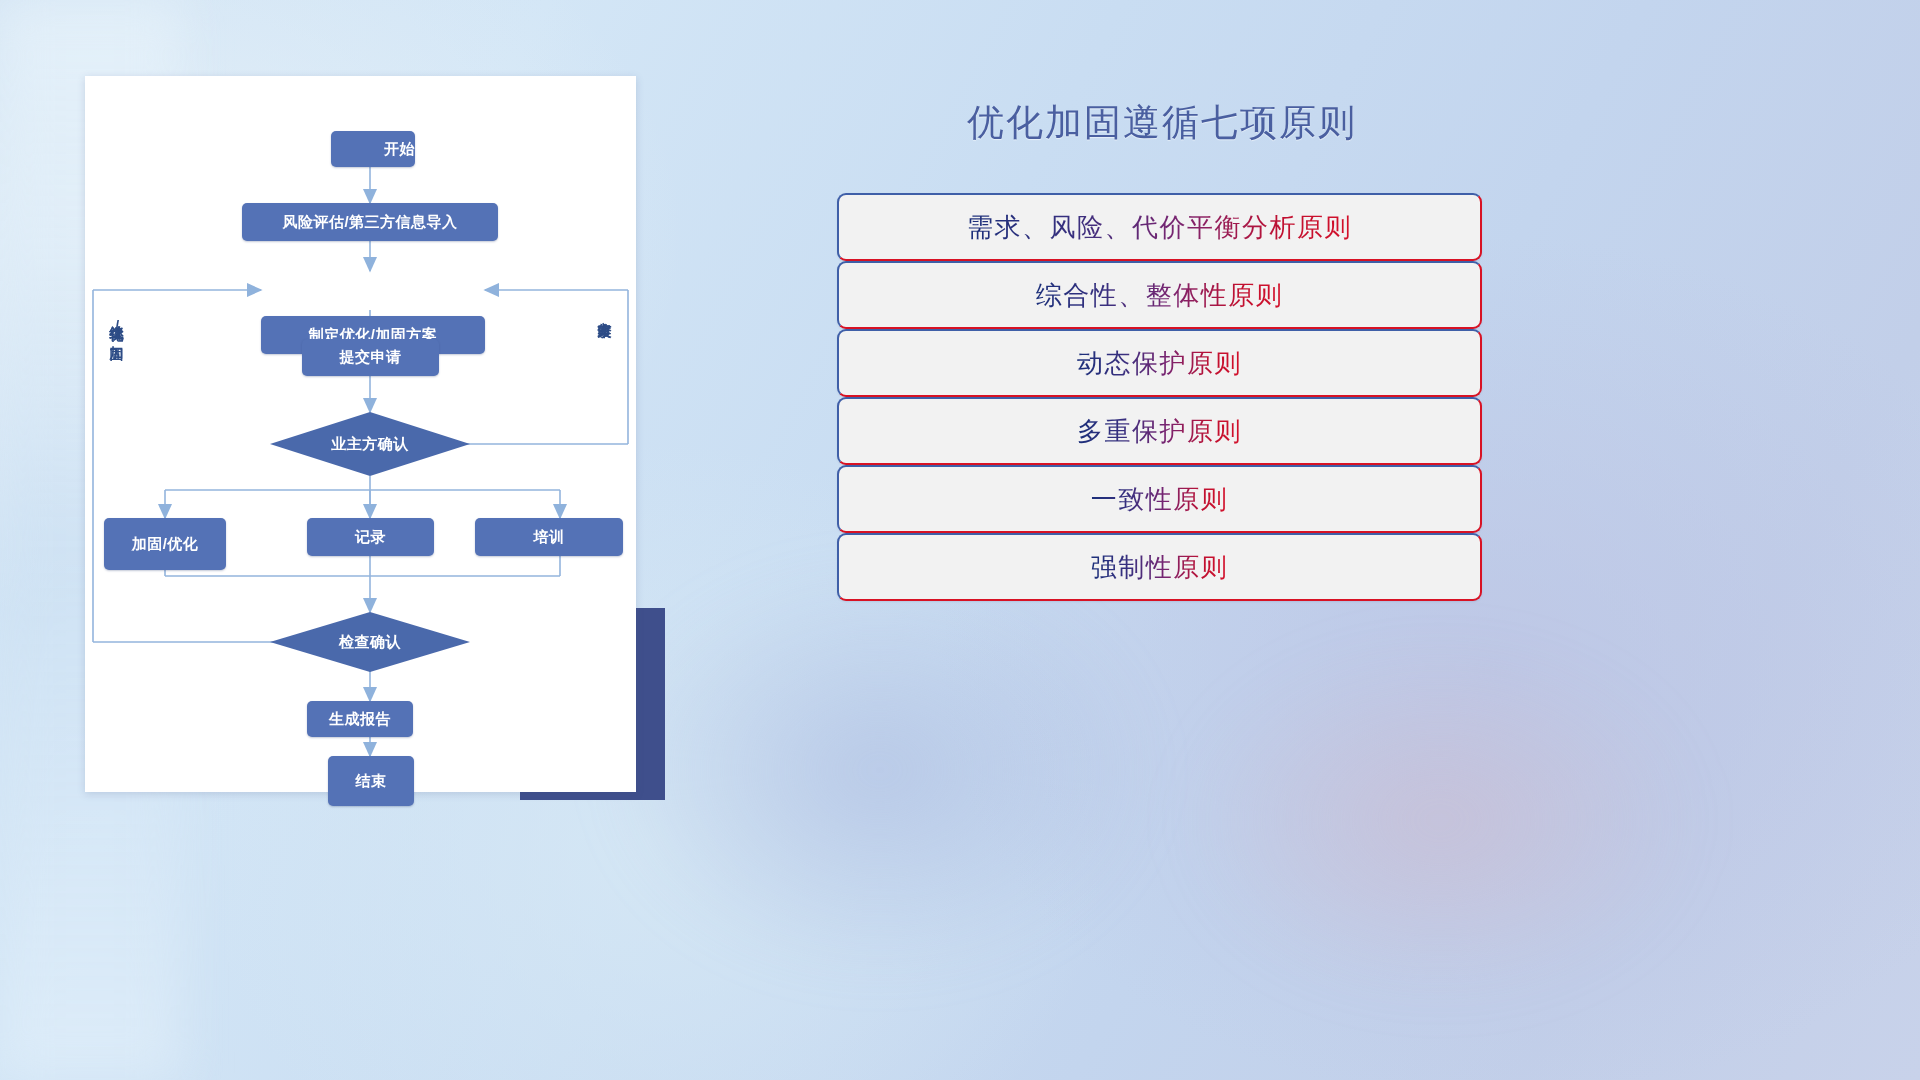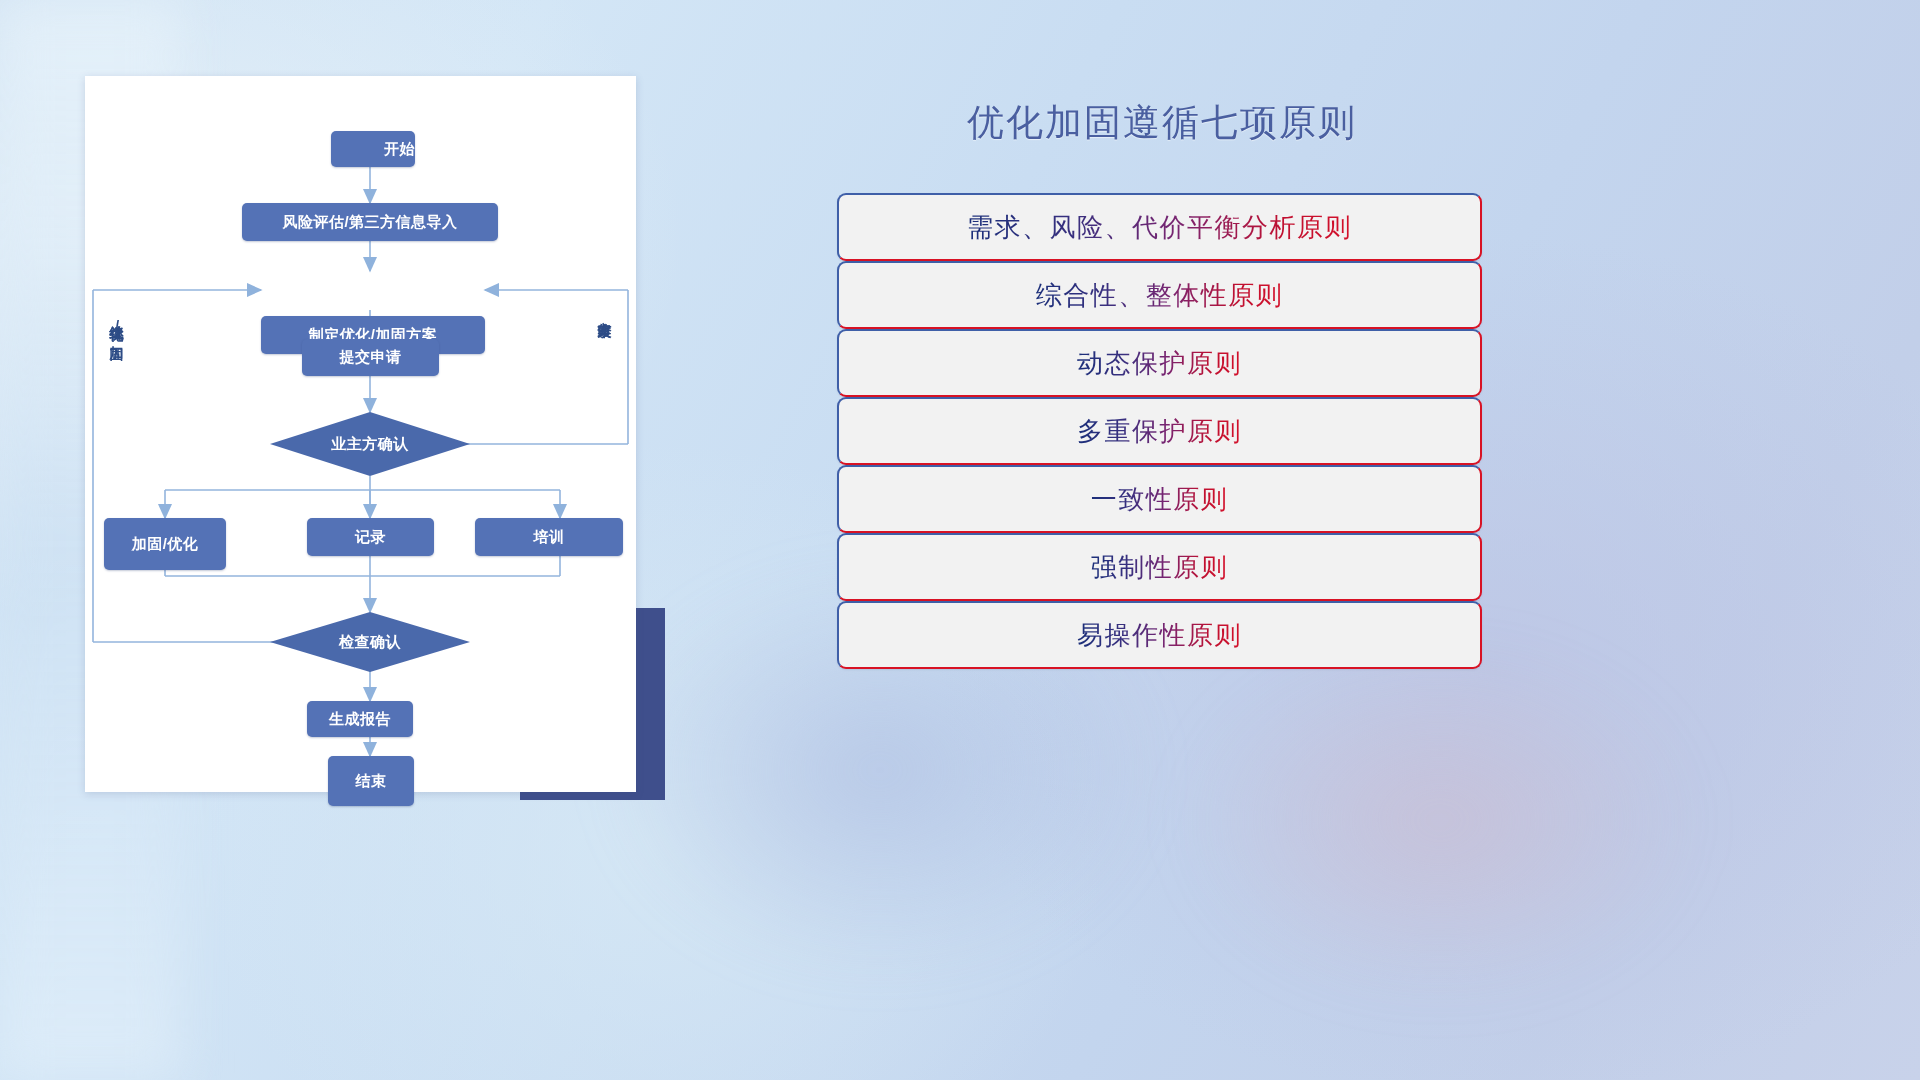--- a/index.html
+++ b/index.html
@@ -259,18 +259,15 @@
     </div>
 
     <div class="pcard">
       <span class="pcard-text">一致性原则</span>
     </div>
 
     <div class="pcard">
       <span class="pcard-text">强制性原则</span>
     </div>
 
-    <div class="pcard">
-      <span class="pcard-text">易操作性原则</span>
-    </div>
 
   </div>
 </div>
 
 </body></html>

